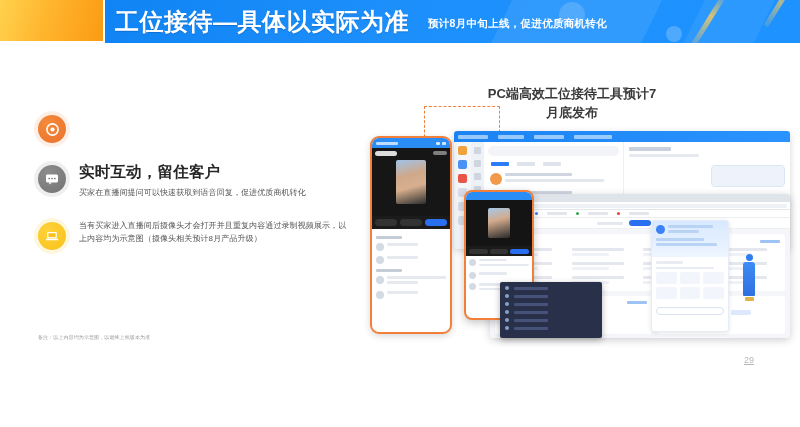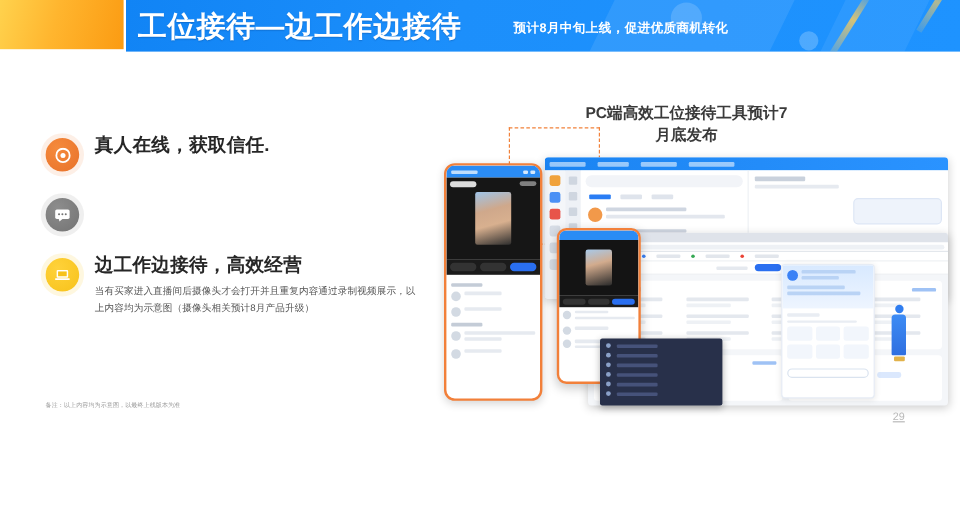--- a/index.html
+++ b/index.html
@@ -307,79 +307,81 @@
     position: absolute; left: 130px; top: 154px; width: 102px; height: 56px;
     background: #28304a; border-radius: 2px; padding: 4px 5px;
     box-shadow: 0 2px 6px rgba(0,0,0,.3);
   }
   .menu .mi { display: flex; align-items: center; gap: 5px; margin-bottom: 4px; }
   .menu .mi i { width: 4px; height: 4px; border-radius: 50%; background: #8aa0c8; display: block; }
   .menu .mi u { display: block; height: 3px; width: 34px; background: #46527a; border-radius: 1px; text-decoration: none; }
 
   
   .pageno {
-    position: absolute; right: 46px; bottom: 75px;
+    position: absolute; right: 46px; bottom: 62px;
     font-size: 9px; color: #b8b8b8; text-decoration: underline;
   }
 </style>
 </head>
 <body>
 
 <div class="slide">
 
   <div class="header">
     <div class="hdr-orange"></div>
     <div class="hdr-blue">
       <div class="hdr-diag1"></div>
       <div class="hdr-diag2"></div>
       <div class="hdr-dot d1"></div>
       <div class="hdr-dot d2"></div>
       <div class="hdr-streak s1"></div>
       <div class="hdr-streak s2"></div>
-      <div class="hdr-title">工位接待—边工作边接待</div>
+      <div class="hdr-title">工位接待—具体以实际为准</div>
       <div class="hdr-sub">预计8月中旬上线，促进优质商机转化</div>
     </div>
   </div>
 
   <div class="features">
 
     <div class="feat">
       <div class="feat-icon orange">
         <svg width="13" height="13" viewBox="0 0 13 13" aria-hidden="true">
           <circle cx="6.5" cy="6.5" r="5.6" fill="none" stroke="#ffffff" stroke-width="1.6"></circle>
           <circle cx="6.5" cy="6.5" r="2.1" fill="#ffffff"></circle>
         </svg>
       </div>
       <div class="feat-body">
-        <div class="feat-title">真人在线，获取信任.</div>
       </div>
     </div>
 
     <div class="feat">
       <div class="feat-icon gray">
         <svg width="14" height="12" viewBox="0 0 14 12" aria-hidden="true">
           <rect x="1" y="1.5" width="12" height="8" rx="1.4" fill="#ffffff"></rect>
           <polygon points="4,9.5 7,9.5 4.6,11.6" fill="#ffffff"></polygon>
           <circle cx="4.2" cy="5.5" r="0.85" fill="#737373"></circle>
           <circle cx="7" cy="5.5" r="0.85" fill="#737373"></circle>
           <circle cx="9.8" cy="5.5" r="0.85" fill="#737373"></circle>
         </svg>
       </div>
+      <div class="feat-body">
+        <div class="feat-title">实时互动，留住客户</div>
+        <div class="feat-desc">买家在直播间提问可以快速获取到语音回复，促进优质商机转化</div>
+      </div>
     </div>
 
     <div class="feat">
       <div class="feat-icon yellow">
         <svg width="14" height="12" viewBox="0 0 14 12" aria-hidden="true">
           <rect x="2.2" y="2" width="9.6" height="6.4" rx="0.8" fill="#ffffff"></rect>
           <rect x="3.4" y="3.2" width="7.2" height="4" fill="#f7c21a"></rect>
           <rect x="0.8" y="8.8" width="12.4" height="1.5" rx="0.7" fill="#ffffff"></rect>
         </svg>
       </div>
       <div class="feat-body">
-        <div class="feat-title">边工作边接待，高效经营</div>
         <div class="feat-desc">当有买家进入直播间后摄像头才会打开并且重复内容通过录制视频展示，以上内容均为示意图（摄像头相关预计8月产品升级）</div>
       </div>
     </div>
   </div>
 
   <div class="footnote">备注：以上内容均为示意图，以最终上线版本为准</div>
 
   <div class="annot">PC端高效工位接待工具预计7月底发布</div>
   <div class="bracket">
     <div class="bt"></div>

